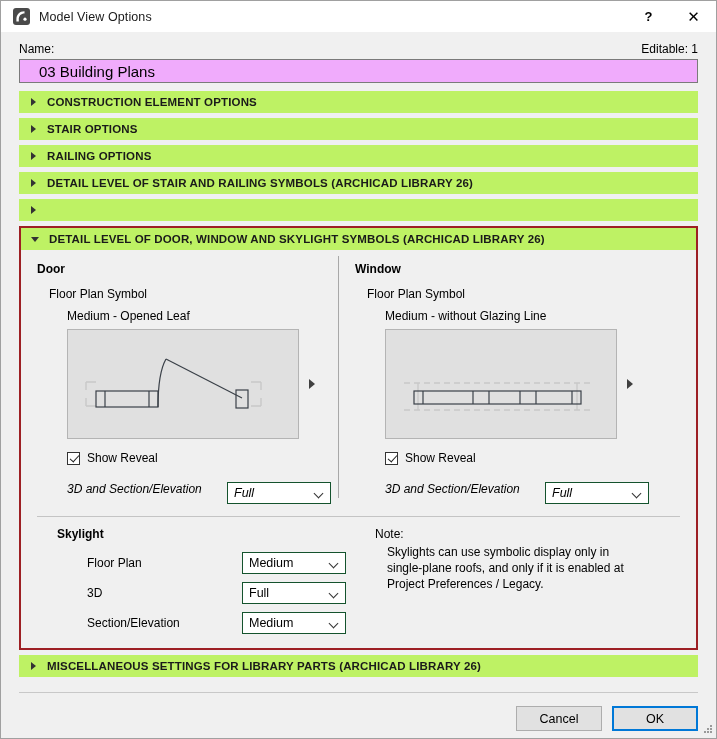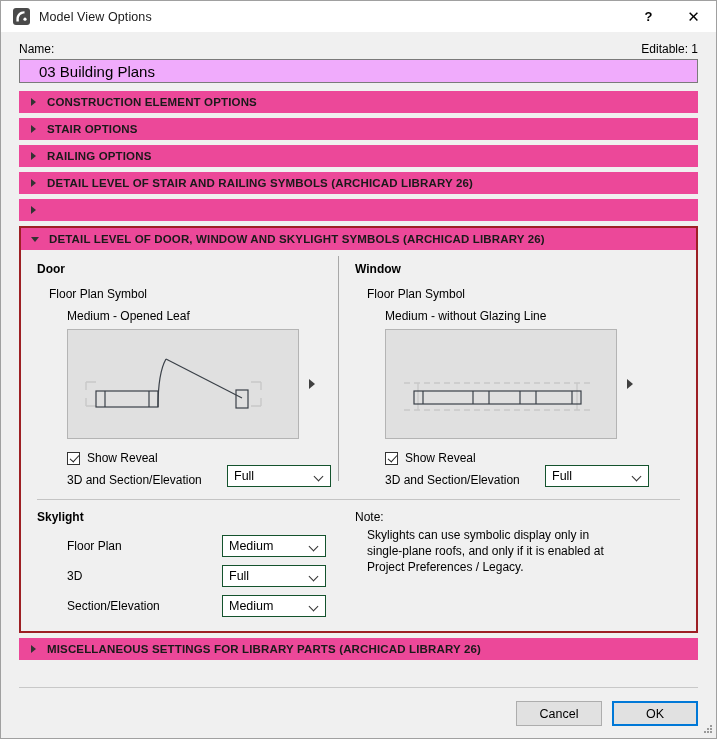--- a/index.html
+++ b/index.html
@@ -97,21 +97,21 @@
     outline: none;
   }
 
   
   .sections {
     margin-top: 8px;
     padding: 0 9px;
   }
   .sec-header {
     height: 22px;
-    background: #ec4899;
+    background: #bef264;
     display: flex;
     align-items: center;
     margin-bottom: 5px;
     padding-left: 10px;
     box-sizing: border-box;
     cursor: default;
     font-size: 11.5px;
     font-weight: bold;
     letter-spacing: 0.15px;
     color: #1a1a1a;
@@ -238,23 +238,25 @@
     left: 3.5px;
     top: 0.5px;
     width: 4px;
     height: 8px;
     border: solid #222;
     border-width: 0 1.6px 1.6px 0;
     transform: rotate(42deg);
   }
   .field-row {
     display: flex;
-    align-items: flex-end;
+    align-items: flex-start;
     margin-left: 30px;
-    font-size: 12px;
+    margin-top: 17px;
+    font-size: 12px;
+    font-style: italic;
   }
   .field-row .f-label { width: 160px; }
   .dropdown {
     width: 104px;
     height: 22px;
     background: #fff;
     border: 1px solid #14532d;
     box-sizing: border-box;
     display: flex;
     align-items: center;
@@ -282,21 +284,21 @@
   
   .hdivider {
     height: 1px;
     background: #c4c4c4;
     margin: 12px 16px 0 16px;
   }
   .sky-split {
     display: flex;
     padding: 10px 0 14px 0;
   }
-  .sky-left { width: 318px; padding-left: 16px; box-sizing: border-box; }
+  .sky-left { width: 318px; padding-left: 16px; box-sizing: border-box; margin-left: 20px; }
   .sky-right { flex: 1; padding-left: 16px; box-sizing: border-box; }
   .sky-field {
     display: flex;
     align-items: center;
     margin-left: 30px;
     margin-top: 8px;
     font-size: 12px;
   }
   .sky-field .f-label { width: 155px; }
   .note-title { font-size: 12px; margin-bottom: 3px; }

